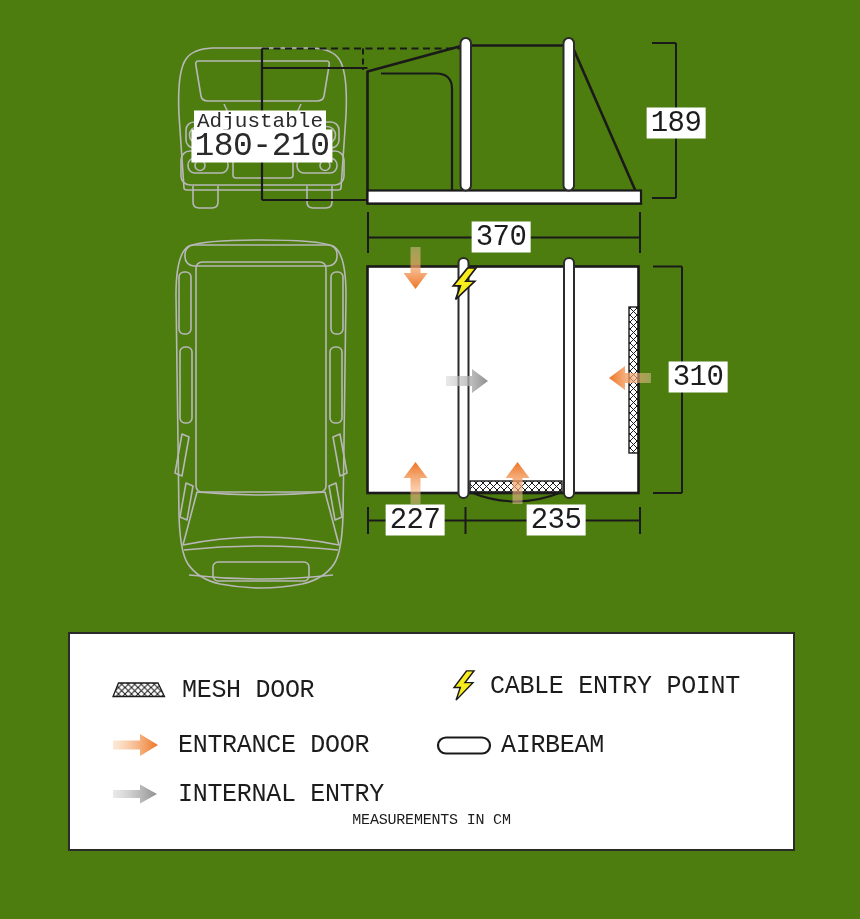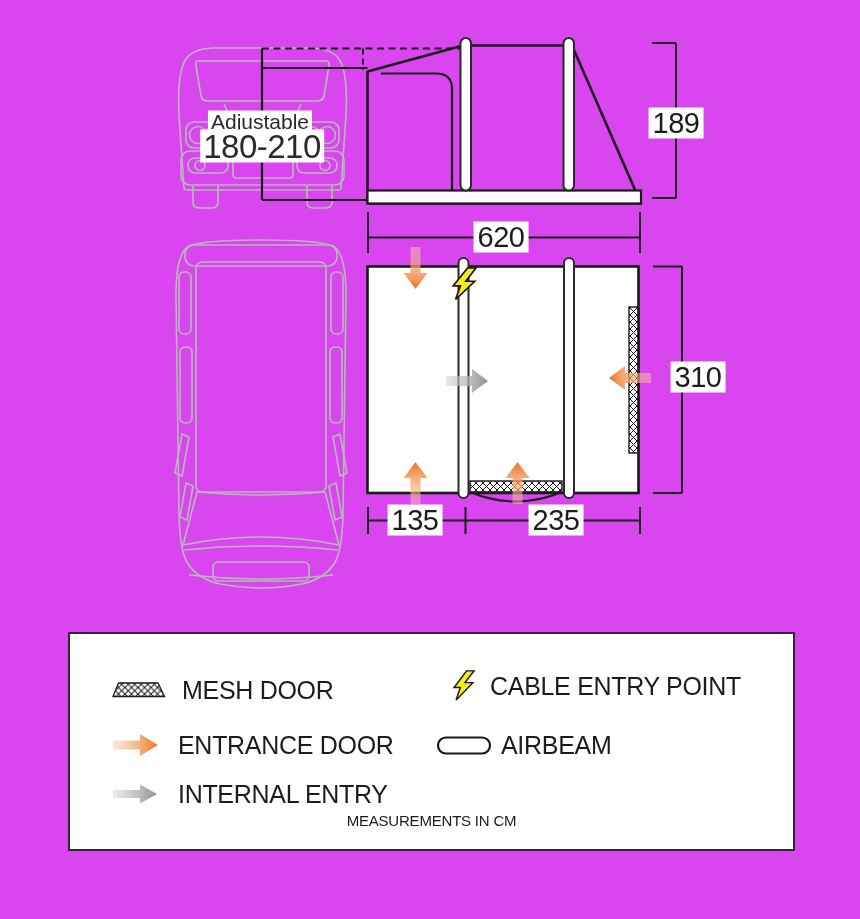--- a/index.html
+++ b/index.html
@@ -1,20 +1,20 @@
 <!DOCTYPE html>
 <html><head>
 <meta charset="utf-8">
 <style>
   html,body{margin:0;padding:0;background:#ffffff;}
   .canvas{
     position:relative;
     width:860px;height:919px;
-    background:#d946ef;
-    font-family:Liberation Sans, sans-serif;
+    background:#4d7c0f;
+    font-family:Liberation Mono, monospace;
     overflow:hidden;
   }
   .diagram-svg{position:absolute;left:0;top:0;}
   .dim-label{
     position:absolute;
     transform:translate(-50%,-50%);
     background:#ffffff;
     color:#1c1c1c;
     font-size:29px;
     line-height:1;
@@ -161,23 +161,23 @@
       <path d="M652,43 L676,43 M652,198 L676,198 M676,43 L676,198"></path>
       <path d="M653,266.5 L682,266.5 M653,493 L682,493 M682,266.5 L682,493"></path>
       <path d="M368,520.5 L640,520.5"></path>
       <path d="M368,507 L368,534 M465.5,507 L465.5,534 M640,507 L640,534"></path>
     </g>
   </svg>
 
   <div class="adj-label" style="left:260px;top:121px;">Adjustable</div>
   <div class="adj-label adj-range" style="left:262px;top:146px;">180-210</div>
   <div class="dim-label" style="left:676px;top:123px;">189</div>
-  <div class="dim-label" style="left:501px;top:237px;">620</div>
+  <div class="dim-label" style="left:501px;top:237px;">370</div>
   <div class="dim-label" style="left:683px;top:377px;margin-left:15px;">310</div>
-  <div class="dim-label" style="left:415px;top:520px;">135</div>
+  <div class="dim-label" style="left:415px;top:520px;">227</div>
   <div class="dim-label" style="left:556px;top:520px;">235</div>
 
   <div class="legend">
 
     <div class="legend-item" style="left:42px;top:38px;">
       <svg class="legend-icon" width="54" height="18" viewBox="0 0 54 18">
         <defs>
           <pattern id="meshPatL" width="6.5" height="6.5" patternUnits="userSpaceOnUse">
             <path d="M0,0 L6.5,6.5 M6.5,0 L0,6.5" stroke="#1a1a1a" stroke-width="1" fill="none"></path>
           </pattern>

